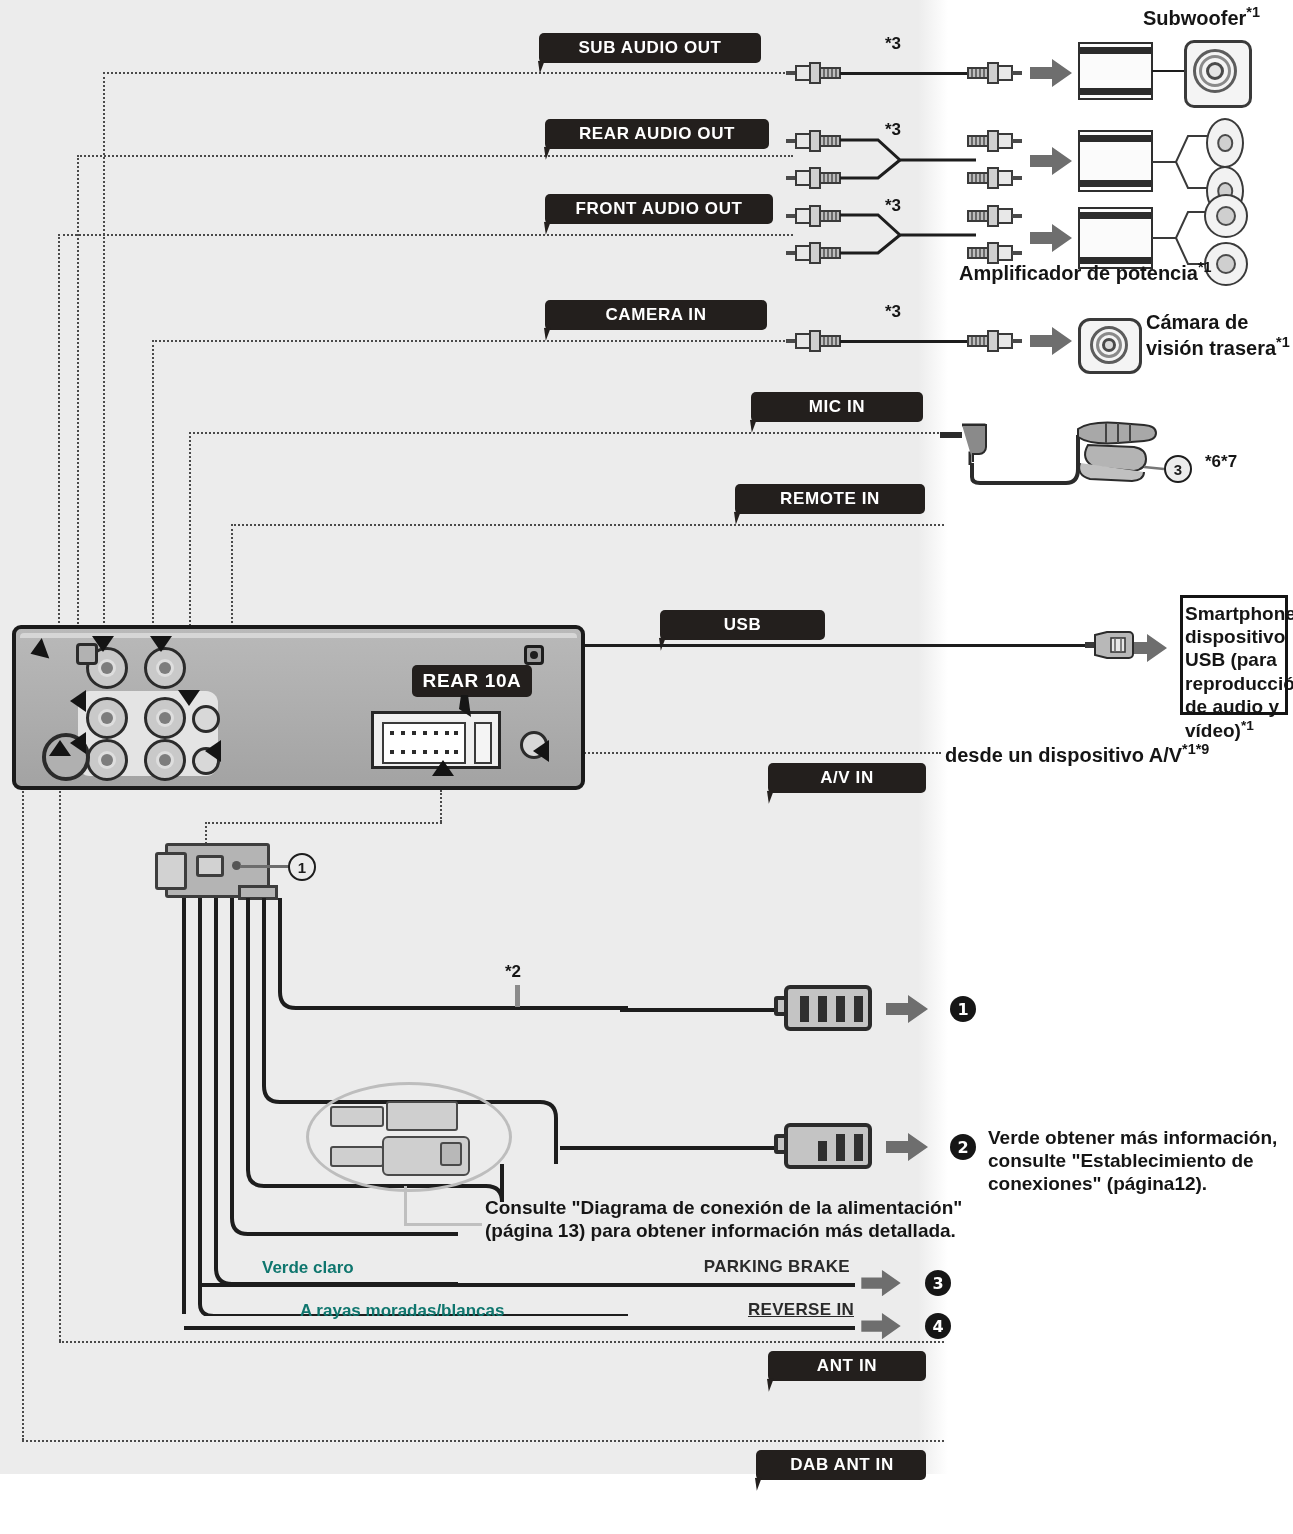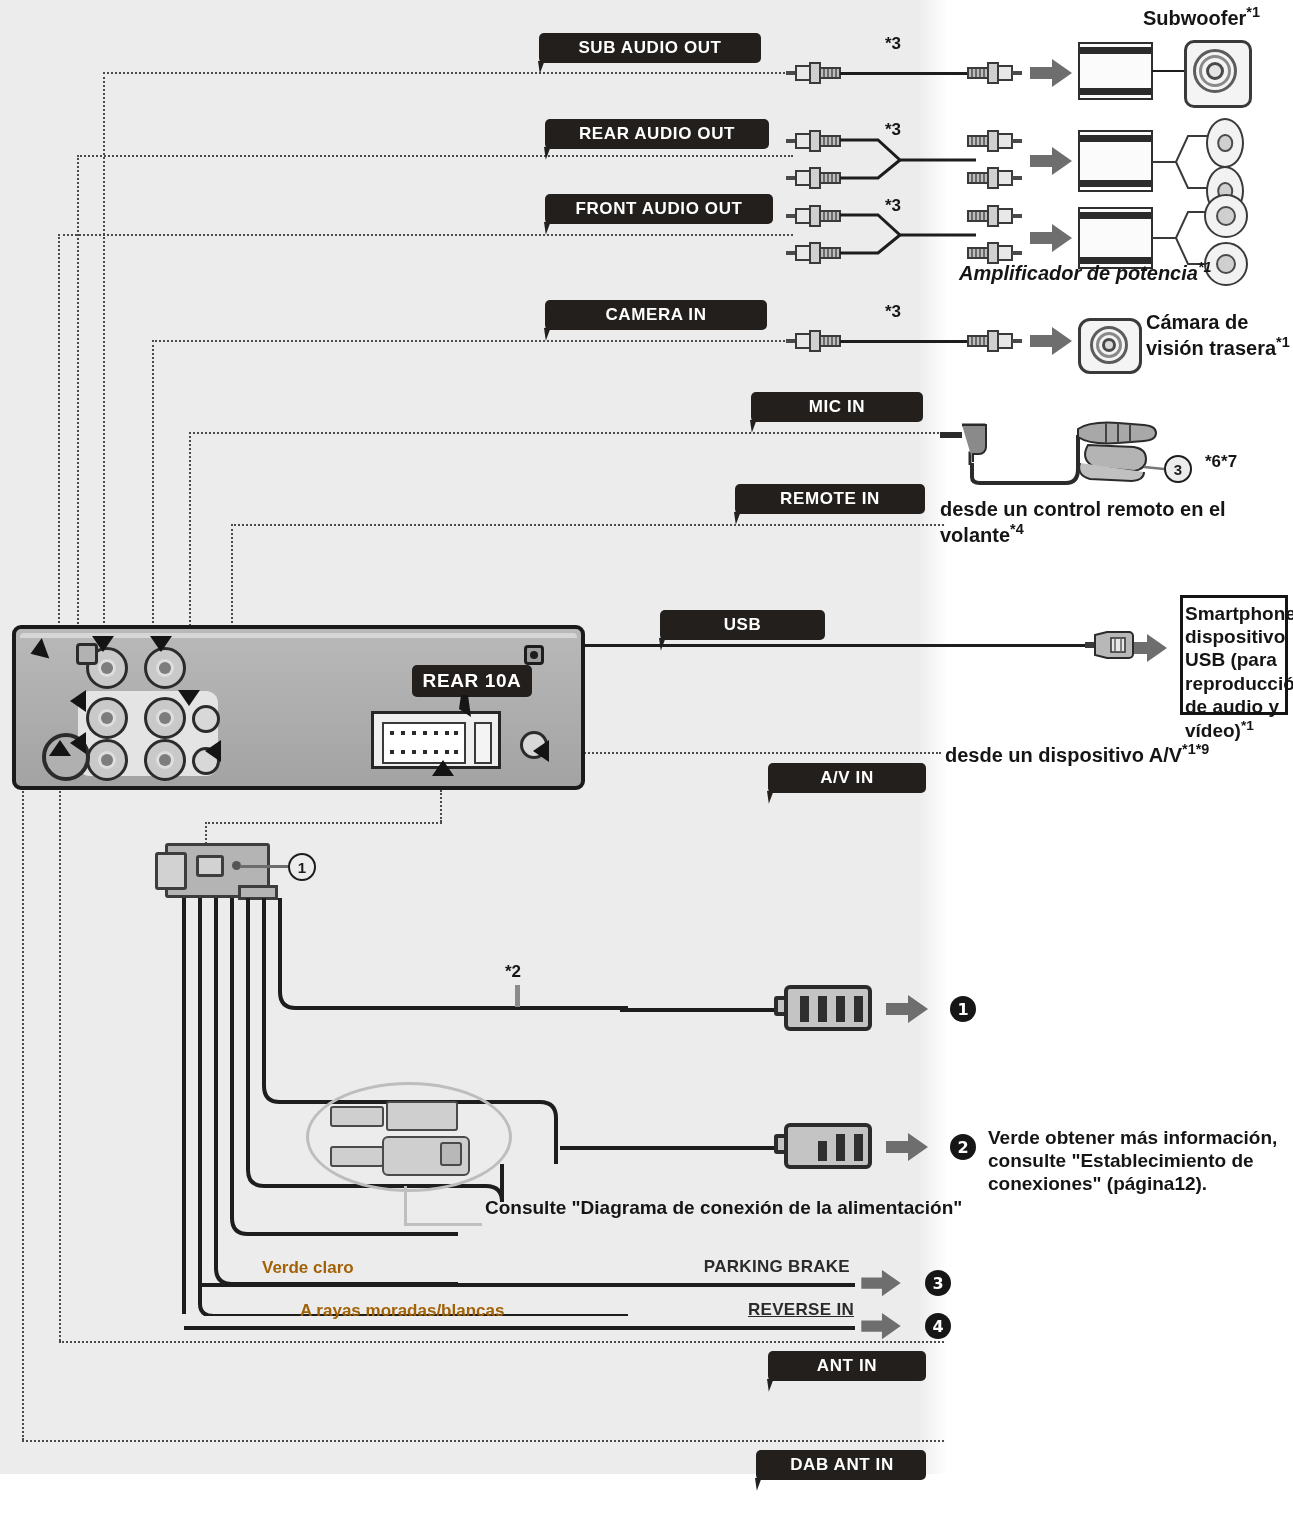--- a/index.html
+++ b/index.html
@@ -24,21 +24,21 @@
   .dotH{position:absolute;height:0;border-top:2px dotted #4a4a4a;}
   .dotV{position:absolute;width:0;border-left:2px dotted #4a4a4a;}
   
   .wireH{position:absolute;height:0;border-top:3px solid #1d1d1d;}
 
   
   .txt{position:absolute;font-weight:bold;color:#151515;line-height:1.22;}
   .sup{font-size:.72em;vertical-align:super;font-weight:bold;}
   .star{position:absolute;font-weight:bold;font-size:17px;color:#151515;letter-spacing:0;}
 
-  .wirelabel{position:absolute;font-weight:bold;font-size:17px;color:#a16207;}
+  .wirelabel{position:absolute;font-weight:bold;font-size:17px;color:#0f766e;}
   .slotlabel{position:absolute;font-weight:bold;font-size:17px;color:#2b2b2b;
              letter-spacing:.3px;text-align:right;}
 
   
   .unit{position:absolute;left:12px;top:625px;width:573px;height:165px;
         background:linear-gradient(to bottom,#b9b9b9 0%,#adadad 55%,#a3a3a3 100%);
         border:4px solid #1a1a1a;border-radius:9px;box-sizing:border-box;}
   .unit-top{position:absolute;left:4px;top:4px;right:4px;height:5px;background:#d6d6d6;border-radius:4px 4px 0 0;}
   .jackplate{position:absolute;background:#e4e4e4;border-radius:12px;}
   
@@ -340,21 +340,21 @@
   <div class="amp" style="left:1078px;top:207px;width:75px;height:62px;">
     <div class="capTop"></div>
       <div class="capBot"></div>
   </div>
   <svg style="position:absolute;left:1152px;top:198px;width:58px;height:90px;" viewBox="0 0 58 90">
     <path d="M0 40 L24 40 L36 14 L58 14" fill="none" stroke="#3a3a3a" stroke-width="2"></path>
     <path d="M24 40 L36 66 L58 66" fill="none" stroke="#3a3a3a" stroke-width="2"></path>
   </svg>
   <div class="spkRound" style="left:1204px;top:194px;width:40px;height:40px;"></div>
   <div class="spkRound" style="left:1204px;top:242px;width:40px;height:40px;"></div>
-  <div class="txt" style="left:959px;top:259px;font-size:20px;font-style:italic;">
+  <div class="txt" style="left:959px;top:259px;font-size:20px;">
     <span>Amplificador de potencia<span class="sup">*1</span></span>
   </div>
 
   <div class="camBox" style="left:1078px;top:318px;width:58px;height:50px;">
     <div class="ring" style="left:9px;top:5px;width:38px;height:38px;border:3px solid #5c5c5c;"></div>
     <div class="ring" style="left:15px;top:11px;width:26px;height:26px;border:3px solid #8a8a8a;"></div>
     <div class="ring" style="left:21px;top:17px;width:14px;height:14px;border:3px solid #4a4a4a;background:#dadada;"></div>
   </div>
   <div class="txt" style="left:1146px;top:310px;font-size:20px;">
     <span>Cámara de</span><br>
@@ -369,24 +369,20 @@
     <path d="M140 14 q12 -8 40 -6 l26 2 q12 1 12 8 t-12 8 l-26 2 q-28 2 -40 -6z" fill="#a8a8a8" stroke="#2b2b2b" stroke-width="2"></path>
     <path d="M168 8v20M180 8v20M192 9v18" stroke="#444" stroke-width="2"></path>
     <path d="M150 30 q-8 14 6 22 l40 4 q12 -2 12 -12 t-12 -12z" fill="#b4b4b4" stroke="#2b2b2b" stroke-width="2"></path>
     <path d="M142 48 q-4 12 10 16 l42 2 q12 -1 12 -9" fill="#c0c0c0" stroke="#2b2b2b" stroke-width="2"></path>
     <path d="M206 52 L226 54" stroke="#777" stroke-width="2.5"></path>
   </svg>
   <div class="circnum" style="left:1164px;top:455px;">
     <span>3</span>
   </div>
   <div class="star" style="left:1190px;top:452px;padding-left:15px;">*6*7</div>
-  <div class="txt" style="left:940px;top:497px;font-size:20px;">
-    <span>desde un control remoto en el</span><br>
-    <span>volante<span class="sup">*4</span></span>
-  </div>
 
   <div class="unit">
     <div class="unit-top"></div>
     <div class="jackplate" style="left:62px;top:62px;width:140px;height:85px;"></div>
 
     <div class="rca" style="left:70px;top:18px;width:42px;height:42px;"></div>
     <div class="rca" style="left:128px;top:18px;width:42px;height:42px;"></div>
 
     <div class="rca" style="left:70px;top:68px;width:42px;height:42px;"></div>
     <div class="rca" style="left:128px;top:68px;width:42px;height:42px;"></div>
@@ -533,20 +529,21 @@
     </div>
 
   <div class="txt" style="left:988px;top:1126px;font-size:19px;width:300px;">
     <span>Verde obtener más información,</span><br>
     <span>consulte "Establecimiento de</span><br>
     <span>conexiones" (página12).</span>
   </div>
 
   <div class="txt" style="left:485px;top:1196px;font-size:19px;">
     <span>Consulte "Diagrama de conexión de la alimentación"</span><br>
+    <span>(página 13) para obtener información más detallada.</span>
   </div>
 
   <div class="wirelabel" style="left:262px;top:1258px;">Verde claro</div>
   <div class="wirelabel" style="left:262px;top:1301px;margin-left:38px;">A rayas moradas/blancas</div>
 
   <div class="slotlabel" style="left:620px;top:1257px;width:230px;">PARKING BRAKE</div>
   <div class="slotlabel" style="left:624px;top:1300px;width:230px;text-decoration:underline;">REVERSE IN</div>
 
   <div class="wireH" style="left:200px;top:1283px;width:655px;border-top-width:4px;"></div>
   <div class="wireH" style="left:184px;top:1326px;width:671px;border-top-width:4px;"></div>

